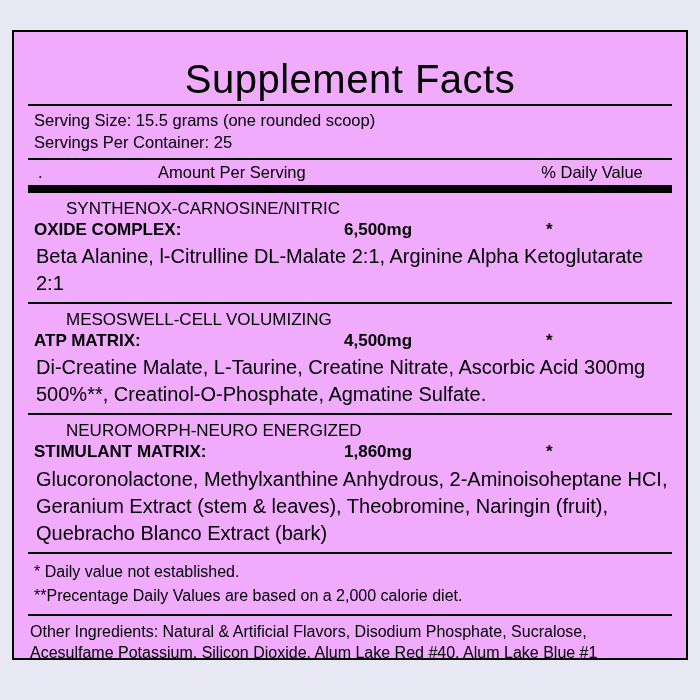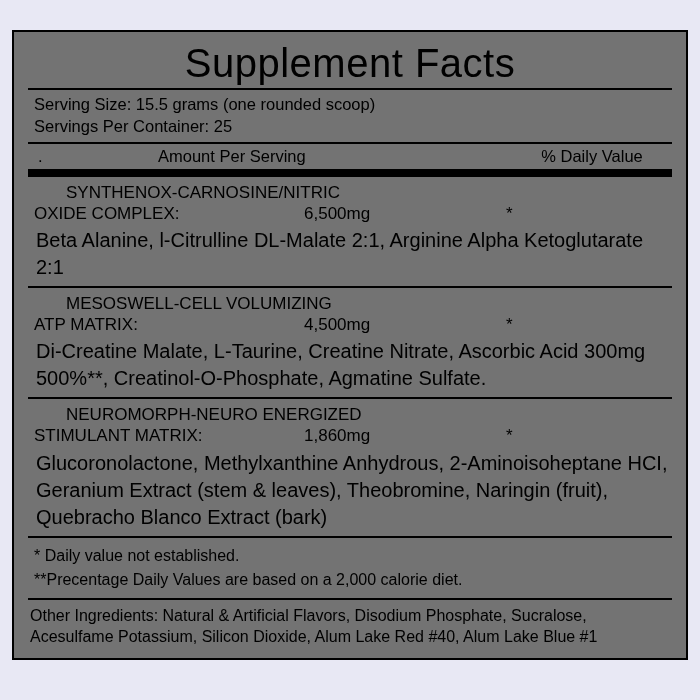--- a/index.html
+++ b/index.html
@@ -13,24 +13,24 @@
     font-family: "Liberation Sans", sans-serif;
     color: #000;
     overflow: hidden;
   }
   .panel {
     position: absolute;
     left: 12px;
     top: 30px;
     width: 676px;
     height: 630px;
-    background: #737373;
+    background: #f0abfc;
     border: 2px solid #000;
     box-sizing: border-box;
-    padding: 0 14px;
+    padding: 16px 14px;
   }
   .title {
     text-align: center;
     font-size: 40px;
     letter-spacing: 0.5px;
     font-weight: normal;
     margin: 10px 0 4px 0;
     line-height: 1.05;
   }
   .rule {
@@ -71,26 +71,28 @@
     padding-left: 6px;
     line-height: 1.25;
     margin-left: 32px;
   }
   .sec-line2 {
     display: flex;
     font-size: 17px;
     padding-left: 6px;
     line-height: 1.3;
     align-items: flex-end;
+    font-weight: bold;
   }
   .sec-name {
     width: 270px;
   }
   .sec-amt {
     width: 190px;
+    margin-left: 40px;
   }
   .sec-dv {
     flex: 1;
     text-align: left;
     padding-left: 12px;
   }
   .ingredients {
     font-size: 20px;
     line-height: 1.35;
     padding-left: 8px;

